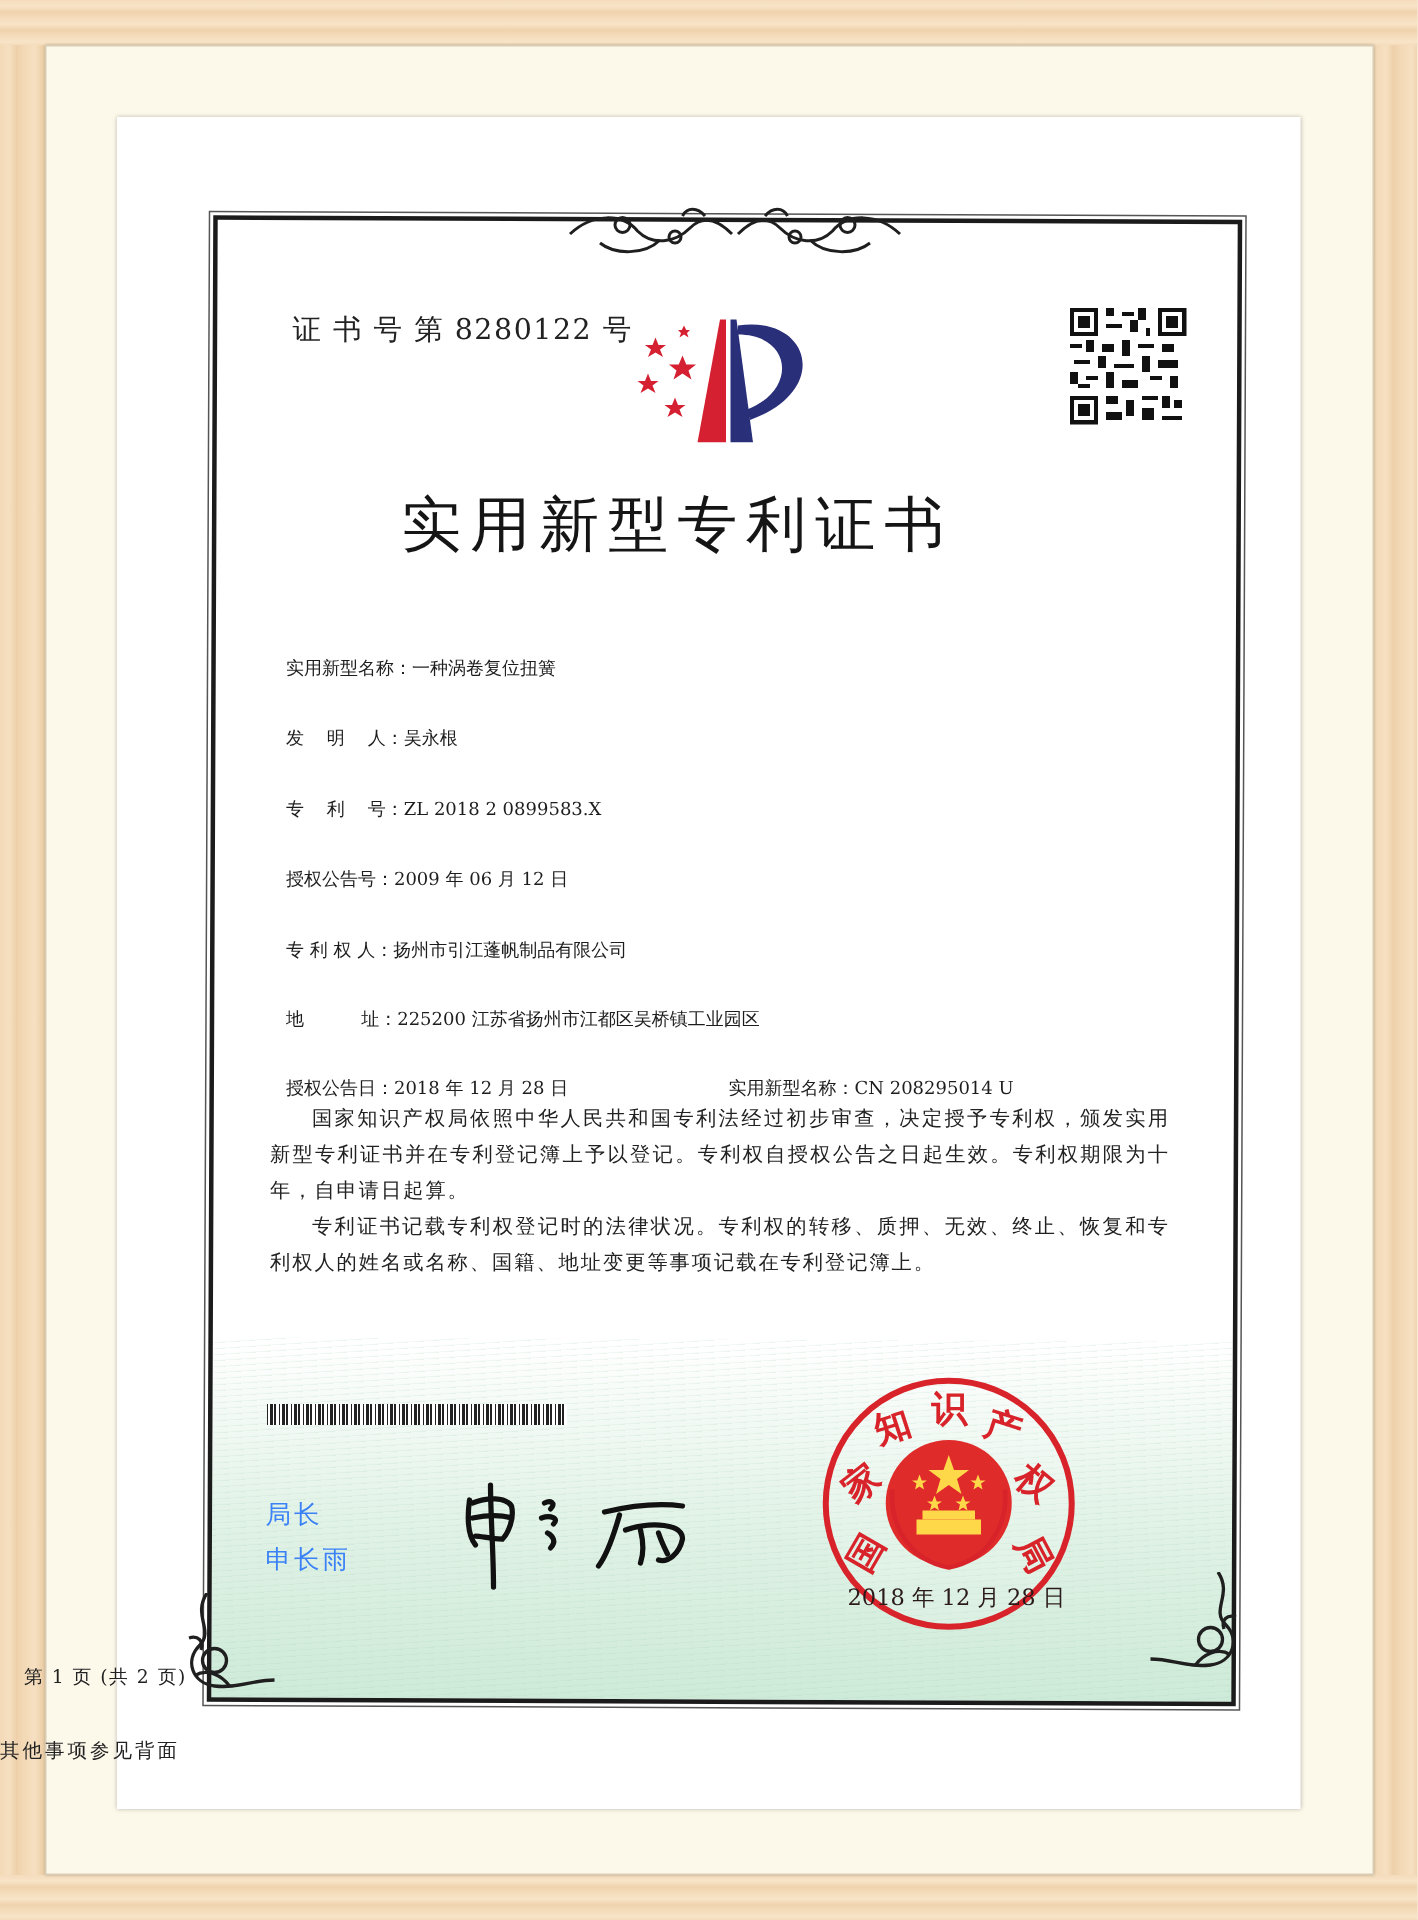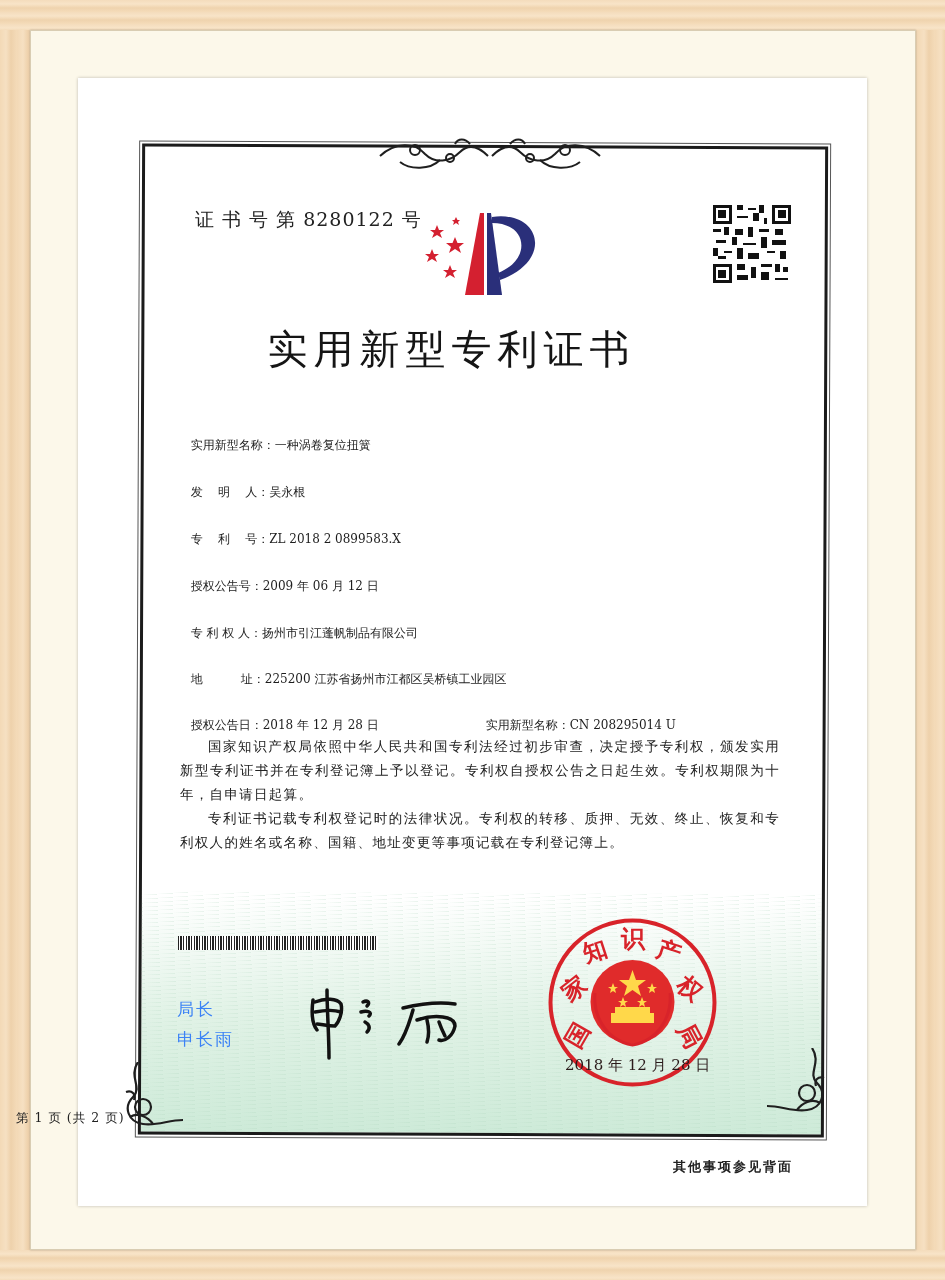--- a/index.html
+++ b/index.html
@@ -57,21 +57,21 @@
   }
   .barcode {
     position: absolute; left: 178px; top: 936px; width: 200px; height: 14px;
     background: repeating-linear-gradient(90deg, #222 0 1px, #fff 1px 2px, #222 2px 4px, #fff 4px 5px, #222 5px 6px, #fff 6px 8px);
   }
   .director { position: absolute; left: 177px; font-family: "DejaVu Sans", "Liberation Sans", sans-serif; font-size: 17px; color: #3b82f6; letter-spacing: 2px; }
   .signature { position: absolute; left: 305px; top: 980px; width: 180px; height: 80px; }
   .seal { position: absolute; left: 545px; top: 915px; width: 175px; height: 175px; }
   .seal-date { position: absolute; left: 565px; top: 1056px; font-size: 15px; color: #2a1a1a; }
   .page-num { position: absolute; left: 16px; width: 945px; top: 1110px; text-align: left; font-size: 12.5px; color: #222; letter-spacing: 1px; }
-  .footer-note { position: absolute; left: 0; width: 793px; top: 1158px; text-align: right; font-size: 13px; color: #222; letter-spacing: 2px; font-weight: bold; }
+  .footer-note { position: absolute; left: 0; width: 793px; top: 1158px; text-align: left; font-size: 13px; color: #222; letter-spacing: 2px; }
 </style>
 </head>
 <body>
 
 <div class="wood-h" style="top:0"></div>
 <div class="wood-h" style="bottom:0"></div>
 
 <div class="mat"></div>
 <div class="paper"></div>
 

